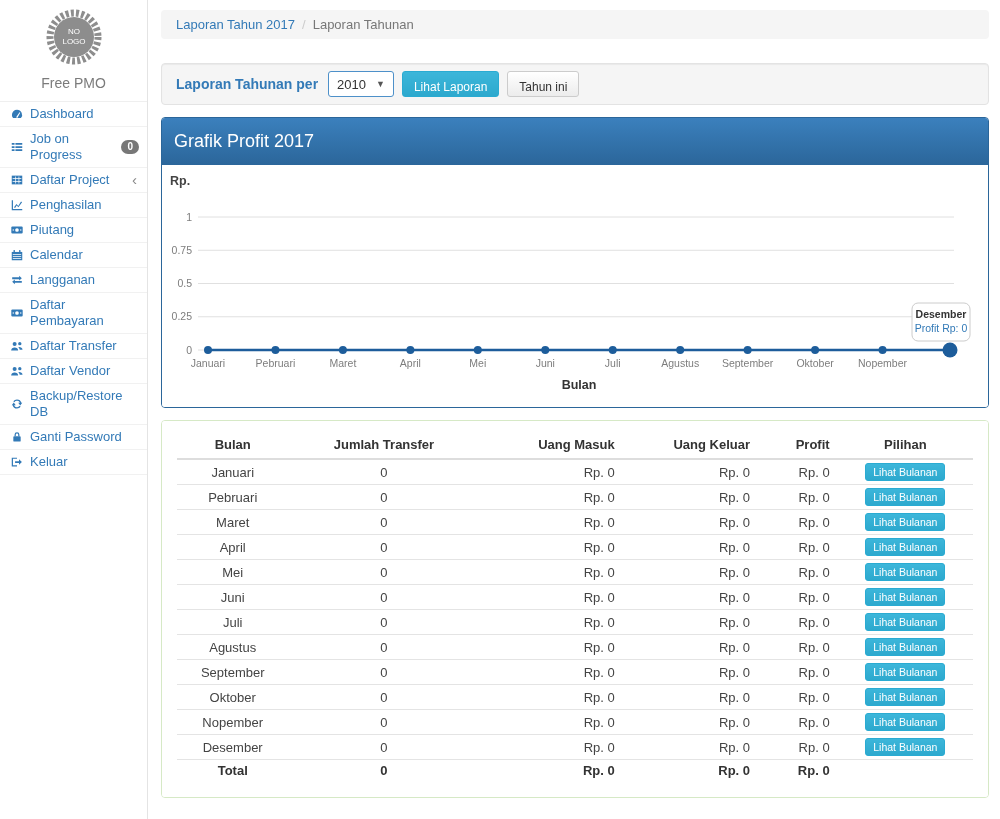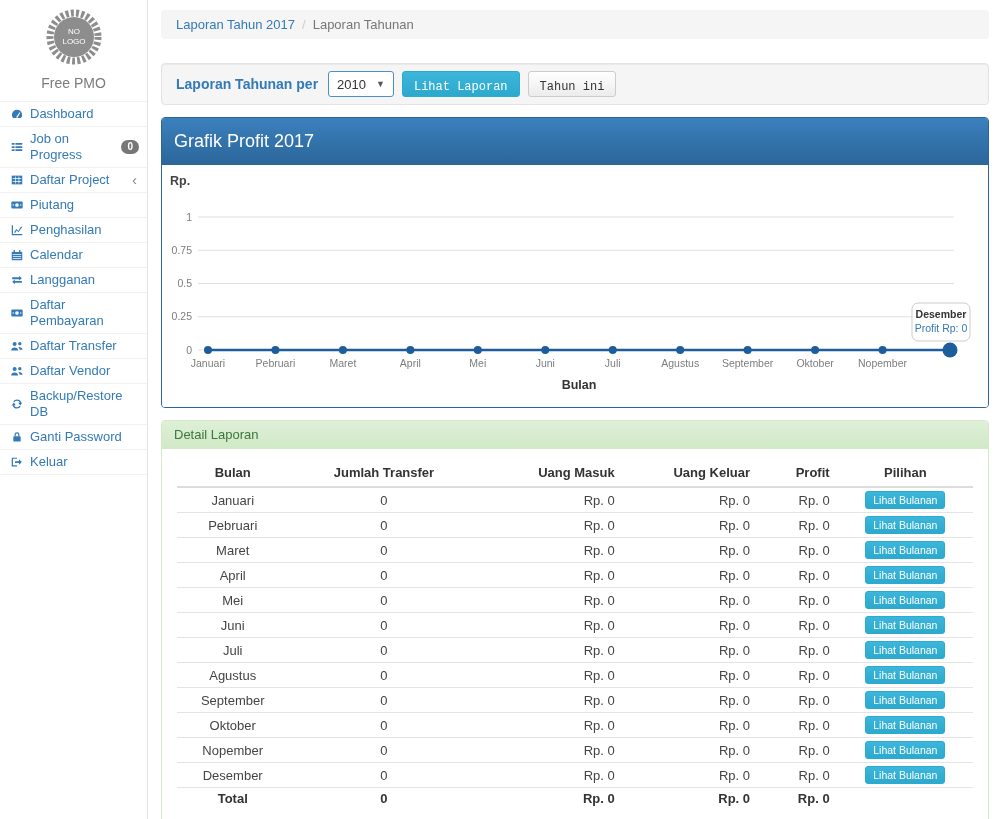--- a/index.html
+++ b/index.html
@@ -19,21 +19,21 @@
   
   main { flex:1; padding:10px 13px 0 13px; }
   .breadcrumb { background:#f5f5f5; border-radius:4px; padding:7px 15px; color:#777; }
   .breadcrumb a { color:#337ab7; text-decoration:none; }
   .breadcrumb .sep { margin:0 7px; color:#ccc; }
 
   .well { margin-top:24px; background:#f5f5f5; border:1px solid #e3e3e3; border-radius:4px; padding:7px 14px; display:flex; align-items:center; gap:8px; box-shadow:inset 0 1px 1px rgba(0,0,0,.05); }
   .filter-label { color:#337ab7; font-weight:bold; font-size:14px; margin-right:2px; }
   .select-box { background:#fff; border:1px solid #4d90c9; border-radius:3px; height:26px; display:inline-flex; align-items:center; gap:10px; padding:0 8px; color:#333; cursor:pointer; }
   .select-box .caret { font-size:9px; color:#555; }
-  .btn { height:26px; padding:8px 11px; border-radius:3px; font-size:12px; border:1px solid transparent; cursor:pointer; font-family:Liberation Mono, monospace; }
+  .btn { height:26px; padding:8px 11px; border-radius:3px; font-size:12px; border:1px solid transparent; cursor:pointer; font-family:Liberation Sans, sans-serif; }
   .btn-info { background:linear-gradient(#3cb6da,#2da9ce); border-color:#2aabd2; color:#fff; }
   .btn-default { background:linear-gradient(#ffffff,#ececec); border-color:#ccc; color:#333; }
 
   .panel { margin-top:12px; border-radius:4px; overflow:hidden; background:#fff; }
   .panel-primary { border:1px solid #2b669a; }
   .panel-primary > header { background:linear-gradient(#3b80bd,#2b669a); color:#fff; padding:13px 12px; font-size:18px; }
   .panel-success { border:1px solid #d6e9c6; }
   .panel-success > header { background:linear-gradient(#dff0d8,#d0e9c6); color:#3c763d; padding:6px 12px; border-bottom:1px solid #d6e9c6; }
   .panel-body { background:#fff; }
   .chart-body { padding:4px 2px 0 2px; }
@@ -93,33 +93,33 @@
         <div class="menu-item">
           <svg viewBox="0 0 16 16" fill="currentColor">
             <path d="M2 3h12v10H2z"></path>
             <path fill="#fff" d="M3 6h10v.8H3zM3 9.2h10v.8H3zM6.1 4h.8v8h-.8zM9.8 4h.8v8h-.8z"></path>
           </svg>
           <span>Daftar Project</span>
           <span class="mi-chev">‹</span>
         </div>
         <div class="menu-item">
           <svg viewBox="0 0 16 16" fill="currentColor">
+            <path d="M2 2.5h1.4v10.1H14V14H2z"></path>
+            <path d="M4.6 10.6 7.4 6.9l2 2.1L12.6 4l1.2.9-4.2 5.6-2-2-1.8 3z"></path>
+          </svg>
+          <span>Penghasilan</span>
+        </div>
+        <div class="menu-item">
+          <svg viewBox="0 0 16 16" fill="currentColor">
             <rect x="1.5" y="4" width="13" height="8" rx="1.2"></rect>
             <circle fill="#fff" cx="8" cy="8" r="2.1"></circle>
             <rect fill="#fff" x="3" y="7.4" width="1.6" height="1.2"></rect>
             <rect fill="#fff" x="11.4" y="7.4" width="1.6" height="1.2"></rect>
           </svg>
           <span>Piutang</span>
-        </div>
-        <div class="menu-item">
-          <svg viewBox="0 0 16 16" fill="currentColor">
-            <path d="M2 2.5h1.4v10.1H14V14H2z"></path>
-            <path d="M4.6 10.6 7.4 6.9l2 2.1L12.6 4l1.2.9-4.2 5.6-2-2-1.8 3z"></path>
-          </svg>
-          <span>Penghasilan</span>
         </div>
         <div class="menu-item">
           <svg viewBox="0 0 16 16" fill="currentColor">
             <path d="M2 4.5h12V14H2z"></path>
             <rect x="4" y="2.2" width="1.6" height="3" rx=".5"></rect>
             <rect x="10.4" y="2.2" width="1.6" height="3" rx=".5"></rect>
             <path fill="#fff" d="M3.2 7h9.6v.9H3.2zM3.2 9.4h9.6v.9H3.2zM3.2 11.8h9.6v.9H3.2z"></path>
           </svg>
           <span>Calendar</span>
         </div>
@@ -239,21 +239,20 @@
             <g>
               <rect class="c-tip" x="748" y="134" width="58" height="38" rx="6"></rect>
               <text class="c-tip-title" x="777" y="149" text-anchor="middle">Desember</text>
               <text class="c-tip-val" x="777" y="163" text-anchor="middle">Profit Rp: 0</text>
             </g>
           </svg>
       </div>
     </section>
 
     <section class="panel panel-success">
-      <header>Detail Laporan</header>
       <div class="panel-body table-wrap">
         <table class="report">
           <thead>
               <tr id="report-head">
                 <th class="col-c">Bulan</th>
                 <th class="col-c">Jumlah Transfer</th>
                 <th class="col-r">Uang Masuk</th>
                 <th class="col-r">Uang Keluar</th>
                 <th class="col-r">Profit</th>
                 <th class="col-c">Pilihan</th>

